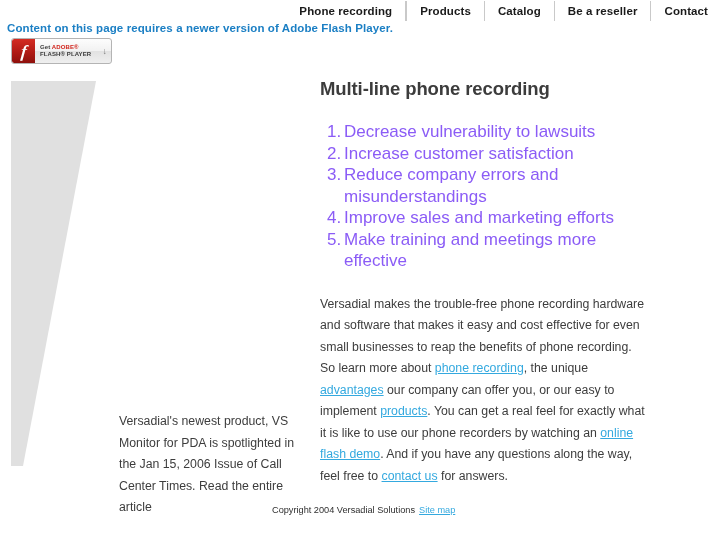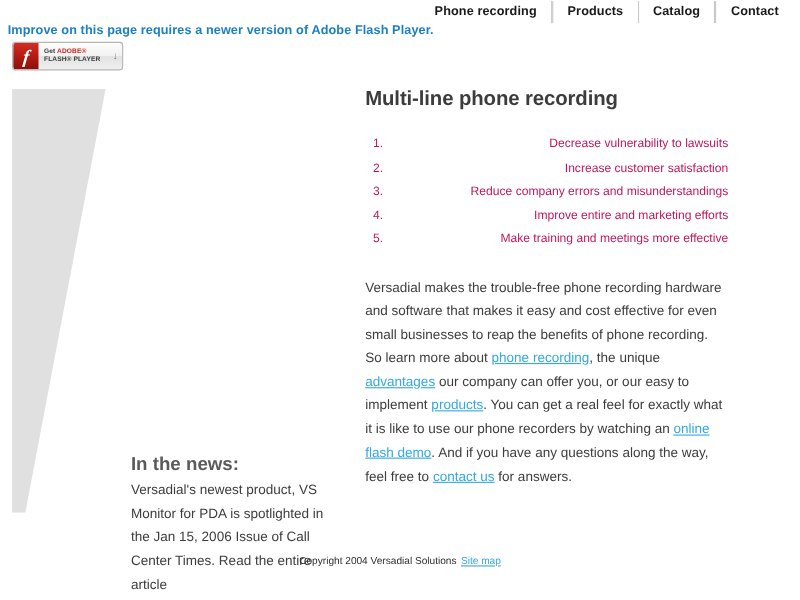--- a/index.html
+++ b/index.html
@@ -135,21 +135,21 @@
     left: 0;
     top: 78px;
     width: 110px;
     height: 392px;
     pointer-events: none;
   }
 
   
   #main-col {
     position: absolute;
-    left: 332px;
+    left: 320px;
     top: 78px;
     width: 330px;
   }
   #page-title {
     font-size: 18.5px;
     font-weight: bold;
     color: #3c3c3c;
     margin: 0 0 7px 0;
     letter-spacing: -0.1px;
     line-height: 22px;
@@ -160,27 +160,26 @@
     line-height: 21.5px;
     margin: 0;
   }
   #benefits-list {
     margin: 21px 0 0 0;
     padding: 0 0 0 7px;
     list-style: none;
     counter-reset: ben;
   }
   #benefits-list li {
-    font-size: 11px;
-    color: #be185d;
+    font-size: 17px;
+    color: #8b5cf6;
     line-height: 21.5px;
     counter-increment: ben;
     position: relative;
     padding-left: 17px;
-    text-align: right;
   }
   #benefits-list li::before {
     content: counter(ben) ".";
     position: absolute;
     left: 0;
     top: 0;
   }
   #intro-p2 {
     margin-top: 22px;
   }
@@ -240,26 +239,27 @@
 <body>
 
 <div id="topnav">
   <a class="nav-item">Phone recording</a>
   <div class="nav-sep"></div>
   <div class="nav-sep"></div>
   <a class="nav-item">Products</a>
   <div class="nav-sep"></div>
   <a class="nav-item">Catalog</a>
   <div class="nav-sep"></div>
+  <a class="nav-item">Be a reseller</a>
   <div class="nav-sep"></div>
   <a class="nav-item">Contact</a>
   <div class="nav-tail"></div>
 </div>
 
-<div id="flash-warning" style="color: rgb(27, 127, 196);">Improve on this page requires a newer version of Adobe Flash Player.</div>
+<div id="flash-warning" style="color: rgb(27, 127, 196);">Content on this page requires a newer version of Adobe Flash Player.</div>
 
 <div id="flash-badge">
   <div class="fb-icon">
     <span>f</span>
   </div>
   <div class="fb-text">
     <div class="fb-line1"><span>Get </span><span class="fb-adobe">ADOBE®</span></div>
     <div class="fb-line2">FLASH® PLAYER</div>
   </div>
   <div class="fb-arrow">↓</div>
@@ -269,27 +269,26 @@
   <polygon id="wedge-shape" points="11,3 96,3 23,388 11,388" fill="#e0e0e0"></polygon>
 </svg>
 
 <div id="main-col">
   <h1 id="page-title">Multi-line phone recording</h1>
 
   <ol id="benefits-list">
     <li>Decrease vulnerability to lawsuits</li>
     <li>Increase customer satisfaction</li>
     <li>Reduce company errors and misunderstandings</li>
-    <li>Improve entire and marketing efforts</li>
+    <li>Improve sales and marketing efforts</li>
     <li>Make training and meetings more effective</li>
   </ol>
 
   <p class="body-p" id="intro-p2"><span>Versadial makes the trouble-free phone recording hardware and software that makes it easy and cost effective for even small businesses to reap the benefits of phone recording. So learn more about </span><a class="inline-link" style="color: rgb(52, 169, 223);">phone recording</a><span>, the unique </span><a class="inline-link" style="color: rgb(52, 169, 223);">advantages</a><span> our company can offer you, or our easy to implement </span><a class="inline-link" style="color: rgb(52, 169, 223);">products</a><span>. You can get a real feel for exactly what it is like to use our phone recorders by watching an </span><a class="inline-link" style="color: rgb(52, 169, 223);">online flash demo</a><span>. And if you have any questions along the way, feel free to </span><a class="inline-link" style="color: rgb(52, 169, 223);">contact us</a><span> for answers.</span></p>
 </div>
 
 <div id="news-block">
-  <div id="news-heading">In the news:</div>
   <p id="news-body"><span>Versadial's newest product, VS Monitor for PDA is spotlighted in the Jan 15, 2006 Issue of Call Center Times. Read the entire article </span></p>
 </div>
 
 <div id="footer">
   <span>Copyright 2004 Versadial Solutions</span><a style="color: rgb(52, 169, 223);">Site map</a>
 </div>
 
 </body></html>

